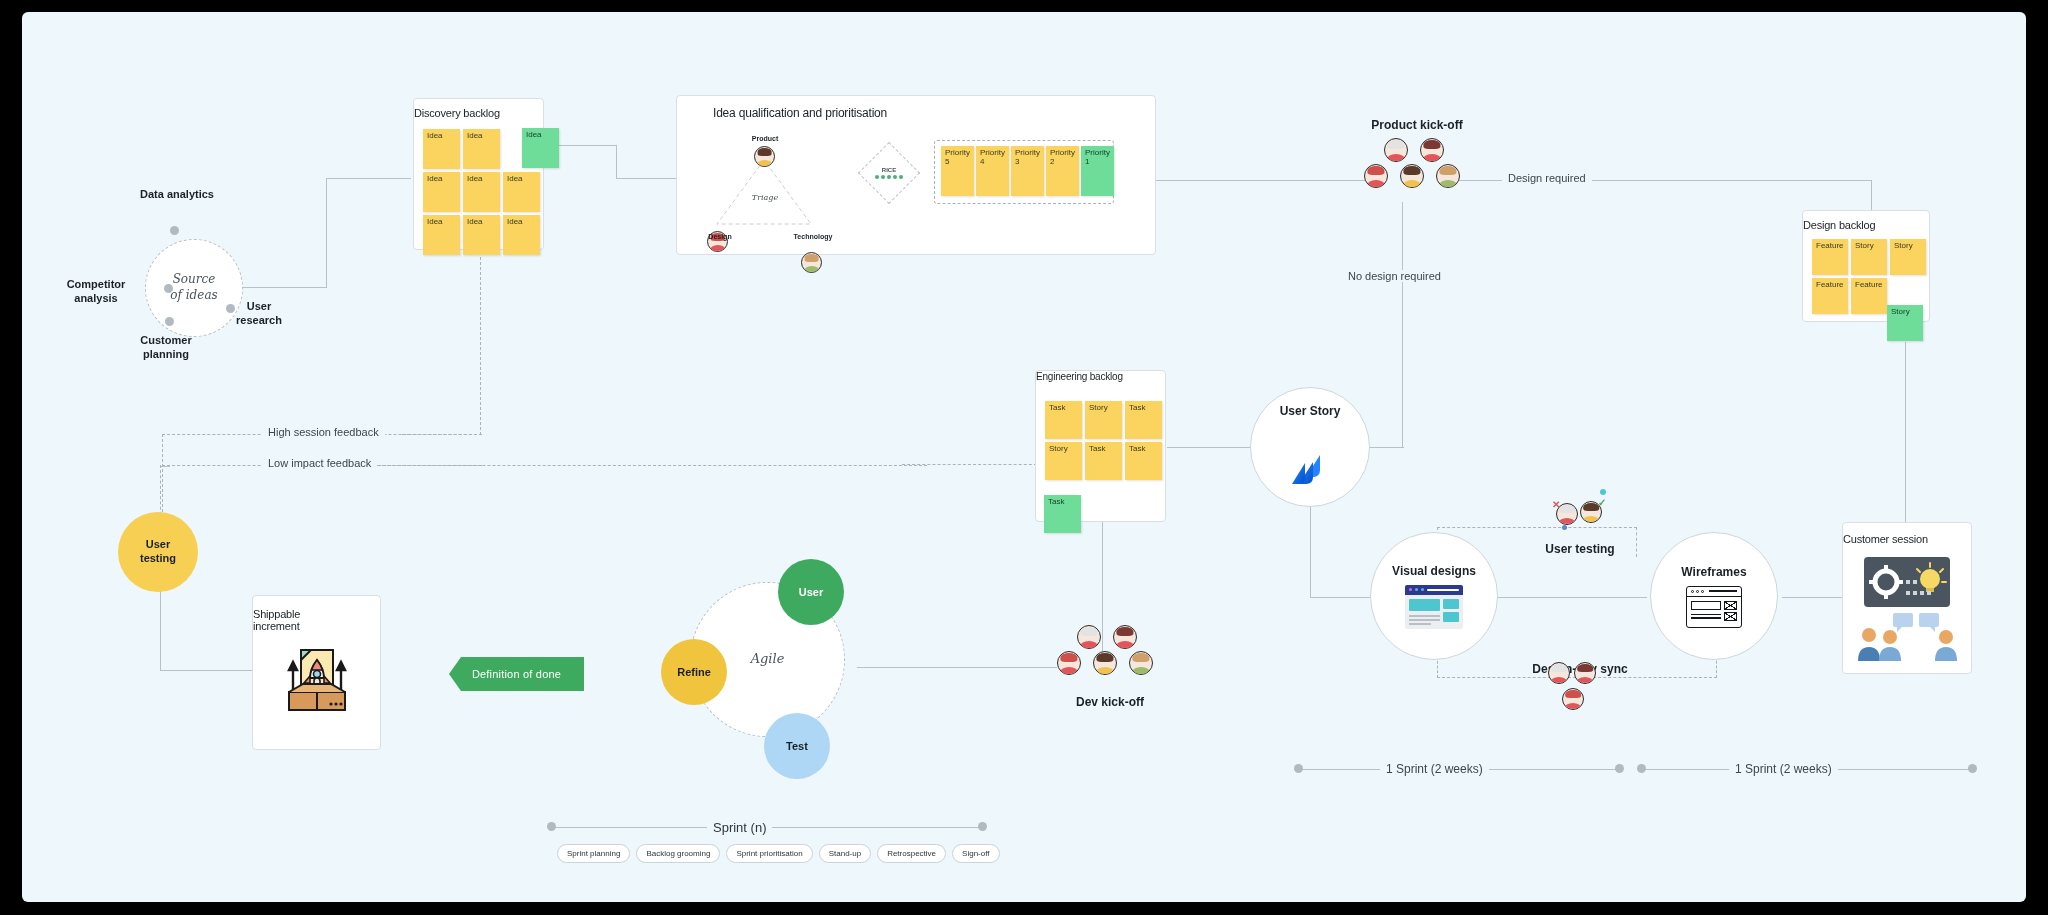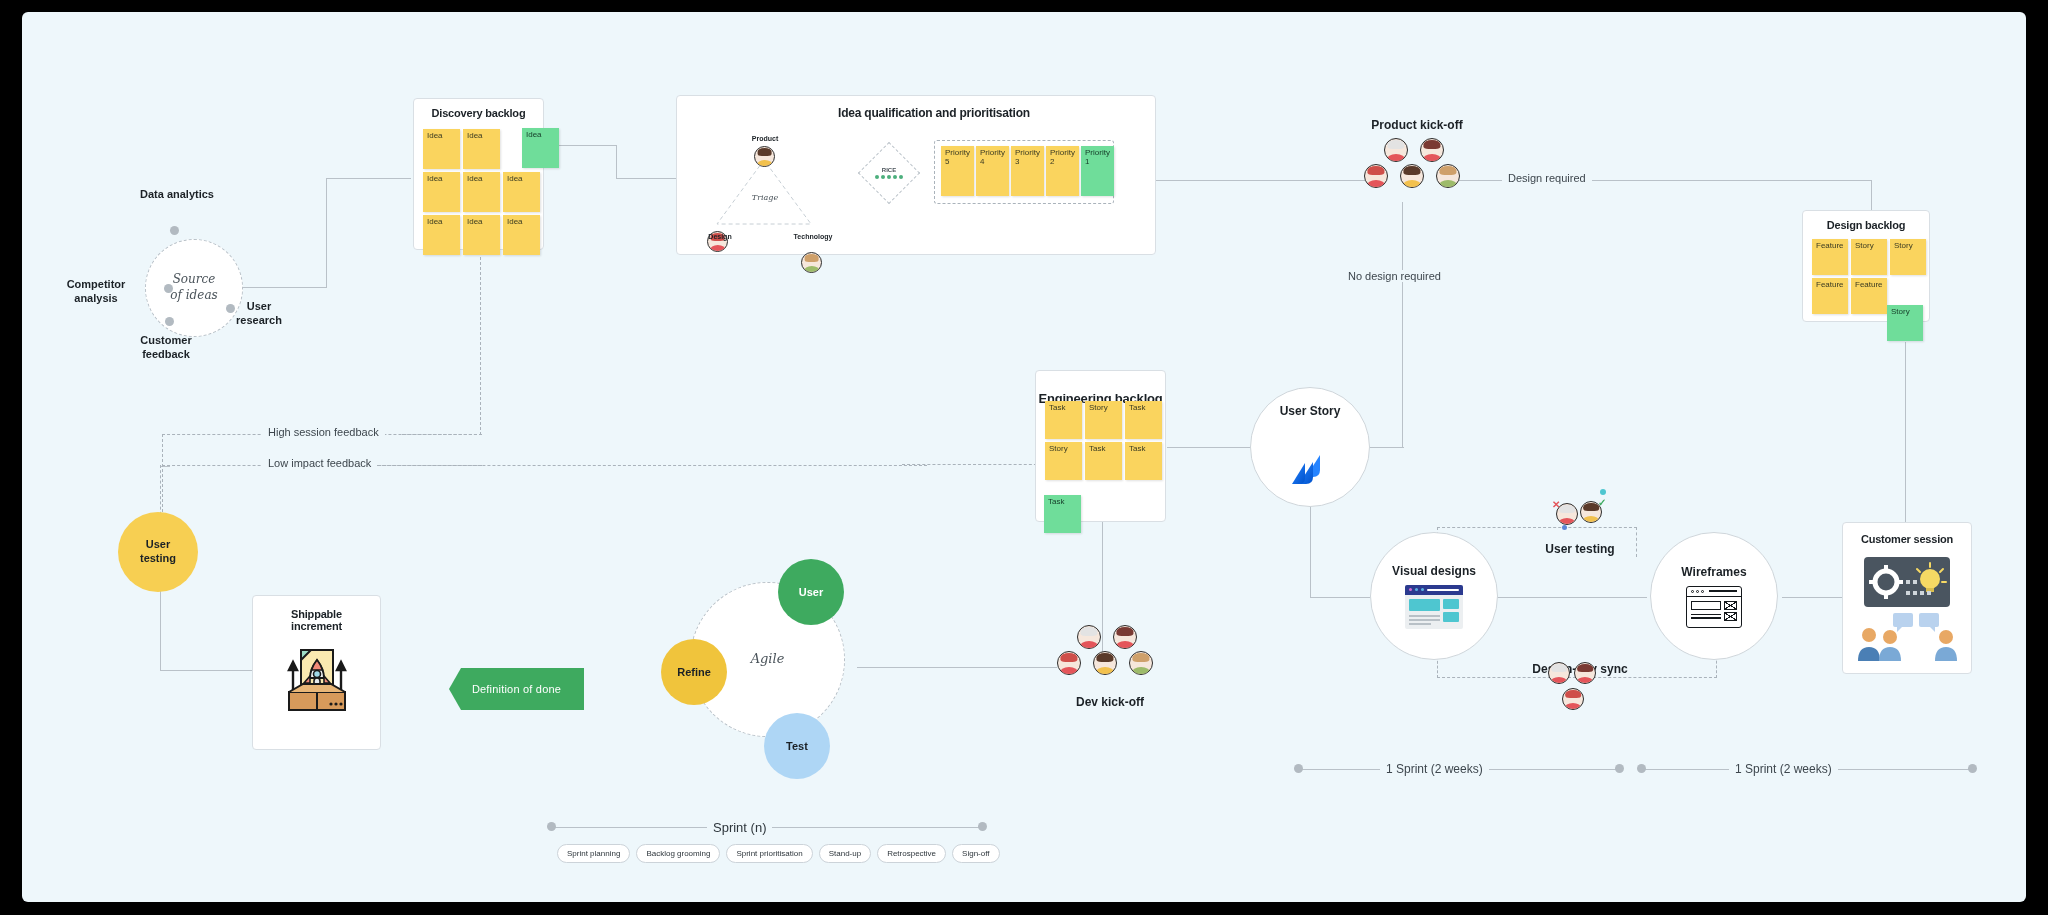--- a/index.html
+++ b/index.html
@@ -17,23 +17,22 @@
 
   .abs { position: absolute; }
 
   
   .panel {
     background: #fff;
     border: 1px solid #d9dfe4;
     border-radius: 4px;
   }
   .panel-title {
-    font-weight: bold;
+    font-weight: normal;
     color: #1b2126;
-    text-align: center;
     letter-spacing: -0.2px;
   }
 
   
   .note {
     background: #fad45e;
     box-shadow: 1px 1px 2px rgba(0,0,0,.12);
     font-size: 8px;
     color: #3b3b22;
     padding: 3px 4px;
@@ -269,21 +268,21 @@
     <div class="script" style="white-space:pre-line;">Source
 of ideas</div>
   </div>
   <div class="dotcap" style="left:148px; top:214px;"></div>
   <div class="dotcap" style="left:142px; top:272px;"></div>
   <div class="dotcap" style="left:143px; top:305px;"></div>
   <div class="dotcap" style="left:204px; top:292px;"></div>
 
   <div class="abs lbl" style="left:110px; top:176px; width:90px; white-space:normal;">Data analytics</div>
   <div class="abs lbl" style="left:30px; top:266px; width:88px; white-space:normal;">Competitor analysis</div>
-  <div class="abs lbl" style="left:96px; top:322px; width:96px; white-space:normal;">Customer feedback</div>
+  <div class="abs lbl" style="left:96px; top:322px; width:96px; white-space:normal;">Customer planning</div>
   <div class="abs lbl" style="left:206px; top:288px; width:62px; white-space:normal;">User research</div>
 
   <div class="abs panel" style="left:391px; top:86px; width:131px; height:152px;">
     <div class="panel-title" style="font-size:11px; margin-top:8px;">Discovery backlog</div>
     <div style="position:absolute; left:9px; top:30px; display:grid; grid-template-columns:repeat(3, 37px); gap:3px;">
       <div class="note" style="height:40px">Idea</div>
       <div class="note" style="height:40px">Idea</div>
       <div style="height:40px"></div>
       <div class="note" style="height:40px">Idea</div>
       <div class="note" style="height:40px">Idea</div>
@@ -355,21 +354,21 @@
       <div class="note" style="height:36px">Feature</div>
       <div class="note" style="height:36px">Story</div>
       <div class="note" style="height:36px">Story</div>
       <div class="note" style="height:36px">Feature</div>
       <div class="note" style="height:36px">Feature</div>
     </div>
   </div>
   <div class="abs note green" style="left:1865px; top:293px; width:36px; height:36px;">Story</div>
 
   <div class="abs panel" style="left:1013px; top:358px; width:131px; height:152px;">
-    <div class="panel-title" style="font-size:13px; margin-top:20px;">Engineering backlog</div>
+    <div class="panel-title" style="font-size:10px; margin-top:0;">Engineering backlog</div>
     <div style="position:absolute; left:9px; top:30px; display:grid; grid-template-columns:repeat(3, 37px); gap:3px;">
       <div class="note" style="height:38px">Task</div>
       <div class="note" style="height:38px">Story</div>
       <div class="note" style="height:38px">Task</div>
       <div class="note" style="height:38px">Story</div>
       <div class="note" style="height:38px">Task</div>
       <div class="note" style="height:38px">Task</div>
     </div>
   </div>
   <div class="abs note green" style="left:1022px; top:483px; width:37px; height:38px;">Task</div>
@@ -528,21 +527,21 @@
   <div class="abs circ" style="left:756px; top:547px; width:66px; height:66px; background:#3eaa5f;">
     <span style="color:#fff;font-size:11px;font-weight:bold;">User</span>
   </div>
   <div class="abs circ" style="left:742px; top:701px; width:66px; height:66px; background:#aed6f5;">
     <span style="color:#1b2126;font-size:11px;font-weight:bold;">Test</span>
   </div>
   <div class="abs circ" style="left:639px; top:627px; width:66px; height:66px; background:#f0c43c;text-align:right;">
     <span style="color:#1b2126;font-size:11px;font-weight:bold;">Refine</span>
   </div>
 
-  <div class="abs chevron" style="left:427px; top:645px; width:135px; height:42px;margin-top:11px;">
+  <div class="abs chevron" style="left:427px; top:645px; width:135px; height:34px;">
     <span>Definition of done</span>
   </div>
 
   <div class="abs panel" style="left:230px; top:583px; width:129px; height:155px;">
     <div class="panel-title" style="font-size:11px; margin-top:12px; white-space:pre-line;">Shippable
 increment</div>
     <div class="ship" style="margin:14px auto 0;">
       <svg viewBox="0 0 72 72" width="72" height="72">
         <rect x="20" y="4" width="32" height="42" fill="#fae9b0" stroke="#1a1a1a" stroke-width="2"></rect>
         <polygon points="20,4 30,4 20,14" fill="#9fdcc6" stroke="#1a1a1a" stroke-width="2"></polygon>

